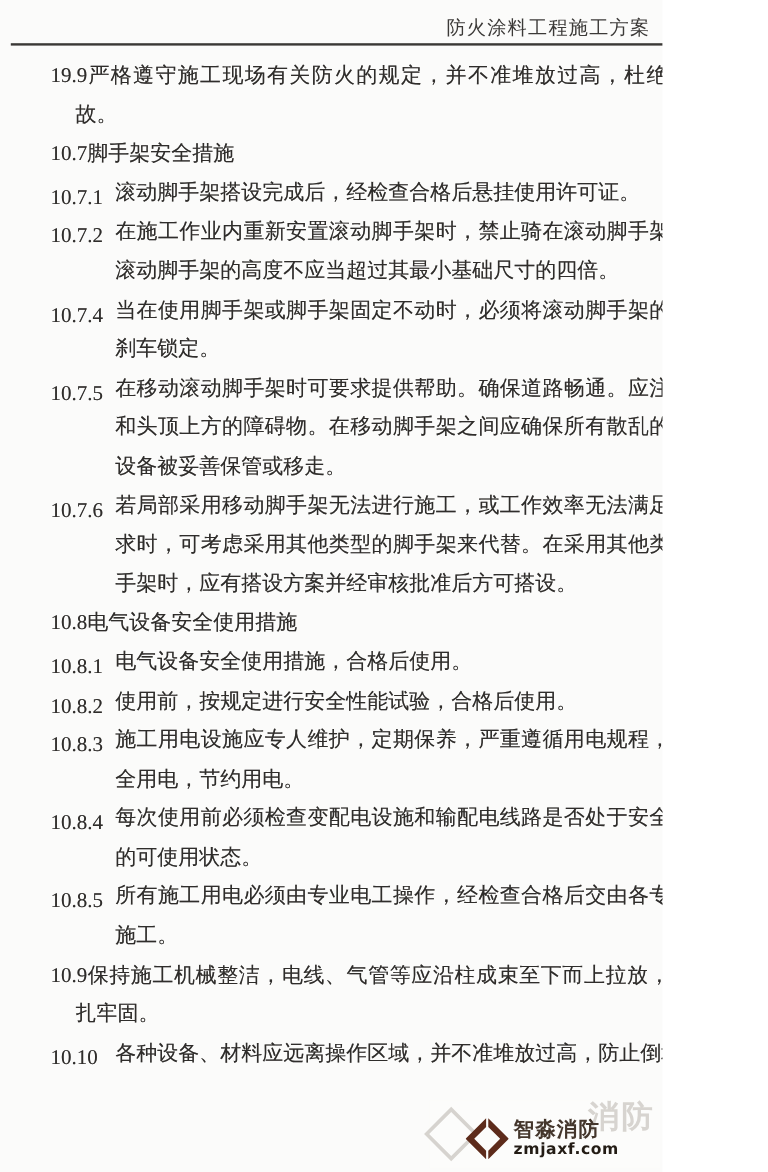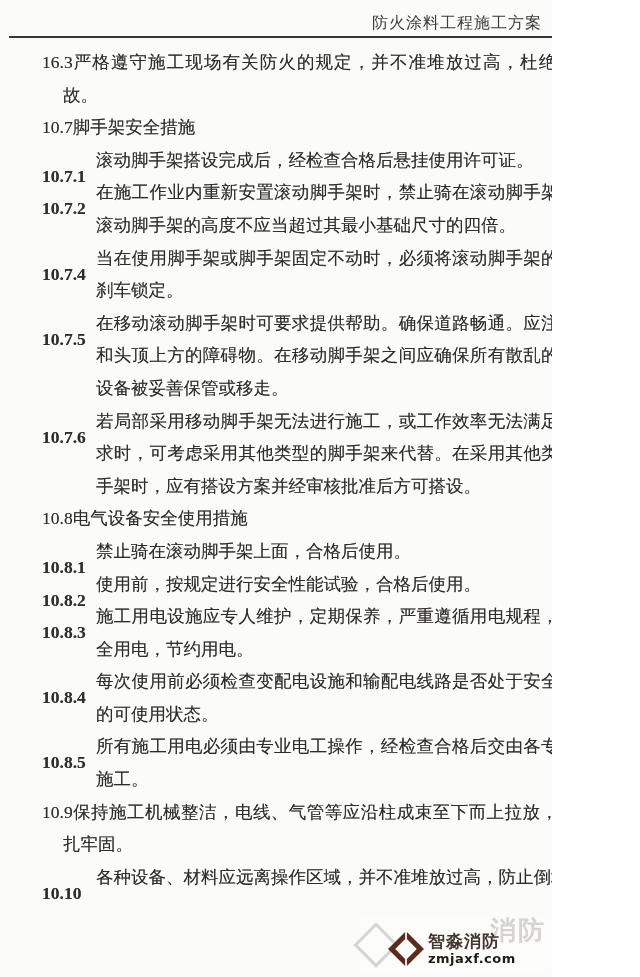--- a/index.html
+++ b/index.html
@@ -23,21 +23,21 @@
   
   .content{
     position:absolute;top:46px;left:42px;width:570px;
     font-size:17.5px;line-height:32.6px;
     text-align:justify;
     text-shadow:0 0 .5px rgba(70,68,66,.55);
   }
   .para{margin:0;}
   .para.top{padding-left:21px;text-indent:-21px;}
   .para.sub{position:relative;padding-left:54px;}
-  .para.sub .num{position:absolute;left:0;top:16px;text-indent:0;font-weight:bold;}
+  .para.sub .num{position:absolute;left:0;top:4px;text-indent:0;}
   .para.sub.widegap{padding-left:54px;}
   
   .watermark{
     position:absolute;right:2px;bottom:4px;
     width:158px;padding:14px 4px 6px 30px;
     background:rgba(252,252,251,.78);
     display:flex;align-items:center;
   }
   .wm-ghost-logo{
     position:absolute;left:2px;top:12px;width:26px;height:26px;
@@ -67,39 +67,39 @@
 </head>
 <body>
 
 <div class="page">
 
   <div class="hdr-title">防火涂料工程施工方案</div>
   <div class="hdr-rule"></div>
 
   <div class="content">
 
-    <p class="para top"><span class="num">16.3</span><span class="txt">严格遵守施工现场有关防火的规定，并不准堆放过高，杜绝火灾事故。</span></p>
+    <p class="para top"><span class="num">19.9</span><span class="txt">严格遵守施工现场有关防火的规定，并不准堆放过高，杜绝火灾事故。</span></p>
 
 
     <p class="para top"><span class="num">10.7</span><span class="txt">脚手架安全措施</span></p>
 
     <p class="para sub"><span class="num">10.7.1</span><span class="txt">滚动脚手架搭设完成后，经检查合格后悬挂使用许可证。</span></p>
 
     <p class="para sub"><span class="num">10.7.2</span><span class="txt">在施工作业内重新安置滚动脚手架时，禁止骑在滚动脚手架上面。滚动脚手架的高度不应当超过其最小基础尺寸的四倍。</span></p>
 
 
     <p class="para sub"><span class="num">10.7.4</span><span class="txt">当在使用脚手架或脚手架固定不动时，必须将滚动脚手架的自位轮刹车锁定。</span></p>
 
     <p class="para sub"><span class="num">10.7.5</span><span class="txt">在移动滚动脚手架时可要求提供帮助。确保道路畅通。应注意孔洞和头顶上方的障碍物。在移动脚手架之间应确保所有散乱的材料和设备被妥善保管或移走。</span></p>
 
     <p class="para sub"><span class="num">10.7.6</span><span class="txt">若局部采用移动脚手架无法进行施工，或工作效率无法满足工期要求时，可考虑采用其他类型的脚手架来代替。在采用其他类型的脚手架时，应有搭设方案并经审核批准后方可搭设。</span></p>
 
     <p class="para top"><span class="num">10.8</span><span class="txt">电气设备安全使用措施</span></p>
 
-    <p class="para sub"><span class="num">10.8.1</span><span class="txt">禁止骑在滚动脚手架上面，合格后使用。</span></p>
+    <p class="para sub"><span class="num">10.8.1</span><span class="txt">电气设备安全使用措施，合格后使用。</span></p>
 
     <p class="para sub"><span class="num">10.8.2</span><span class="txt">使用前，按规定进行安全性能试验，合格后使用。</span></p>
 
     <p class="para sub"><span class="num">10.8.3</span><span class="txt">施工用电设施应专人维护，定期保养，严重遵循用电规程，保证安全用电，节约用电。</span></p>
 
     <p class="para sub"><span class="num">10.8.4</span><span class="txt">每次使用前必须检查变配电设施和输配电线路是否处于安全、可靠的可使用状态。</span></p>
 
     <p class="para sub"><span class="num">10.8.5</span><span class="txt">所有施工用电必须由专业电工操作，经检查合格后交由各专业工种施工。</span></p>
 
     <p class="para top"><span class="num">10.9</span><span class="txt">保持施工机械整洁，电线、气管等应沿柱成束至下而上拉放，并应捆扎牢固。</span></p>

